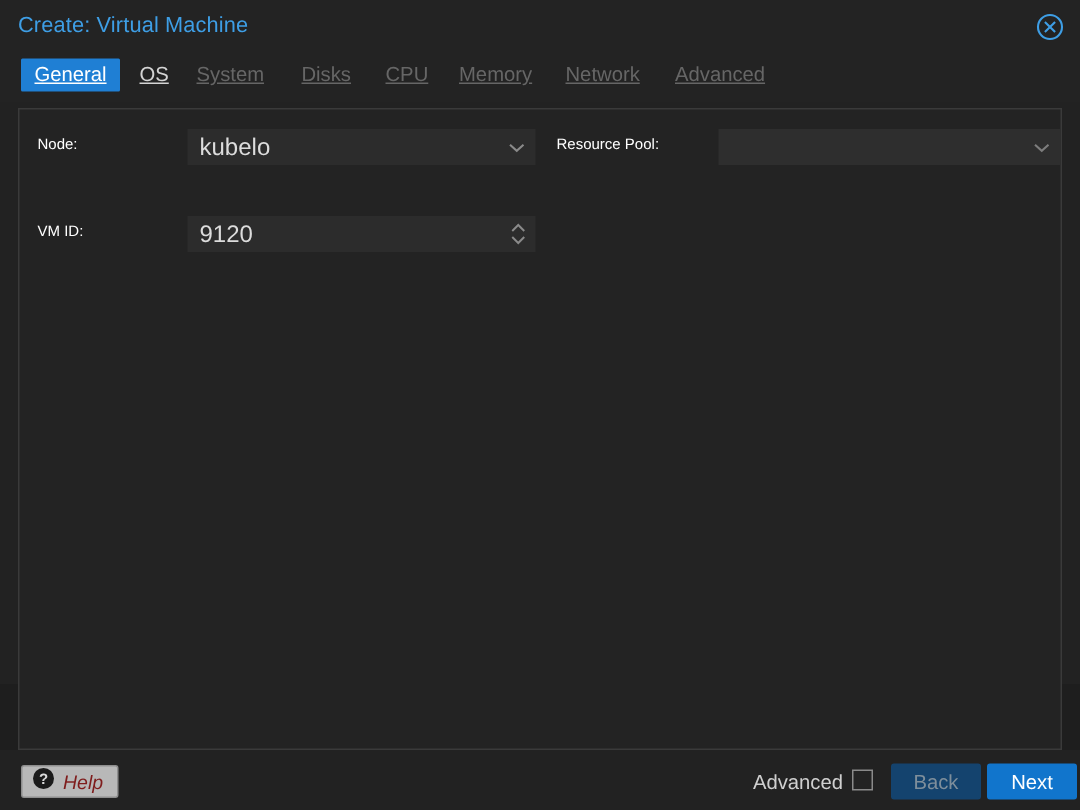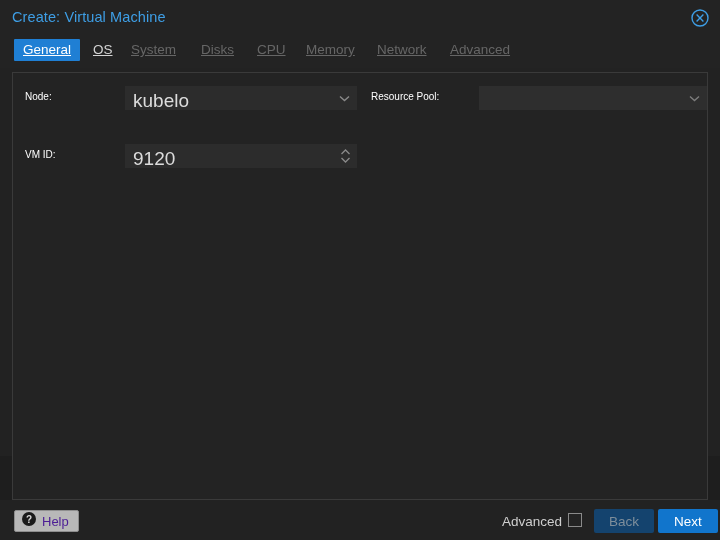--- a/index.html
+++ b/index.html
@@ -123,21 +123,21 @@
     width: 228px;
     background: #2e2e2e;
   }
   .input.focused {
     background: #333333;
   }
   .input-value {
     position: absolute;
     left: 8px;
     top: 4px;
-    font-size: 19px;
+    font-size: 16px;
     color: #dcdcdc;
     white-space: nowrap;
   }
 
   .trigger {
     position: absolute;
     right: 4px;
     top: 0;
     width: 18px;
     height: 24px;
@@ -177,22 +177,23 @@
     border: 1px solid #8e8e8e;
     border-radius: 2px;
     display: flex;
     align-items: center;
     padding: 0 9px 0 7px;
     box-sizing: border-box;
     cursor: pointer;
   }
   .help-label {
     font-size: 13px;
-    color: #4c1d95;
+    color: #7f1d1d;
     margin-left: 6px;
+    font-style: italic;
   }
   .advanced-label {
     position: absolute;
     right: 158px;
     top: 14px;
     font-size: 13.5px;
     color: #cfcfcf;
   }
   .adv-check {
     position: absolute;

